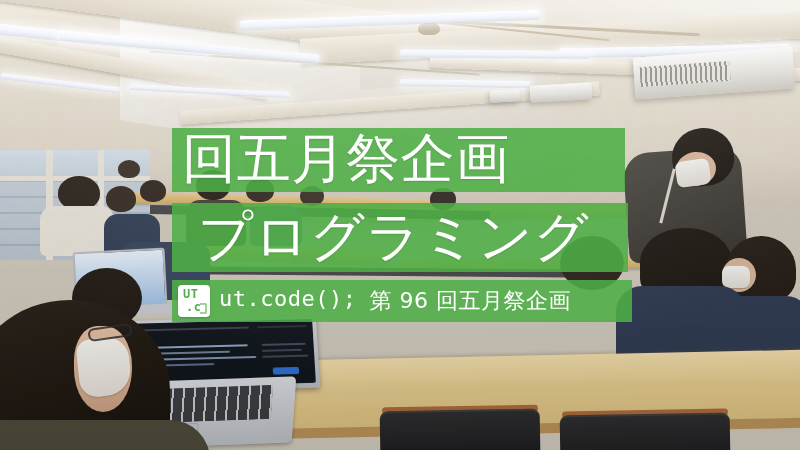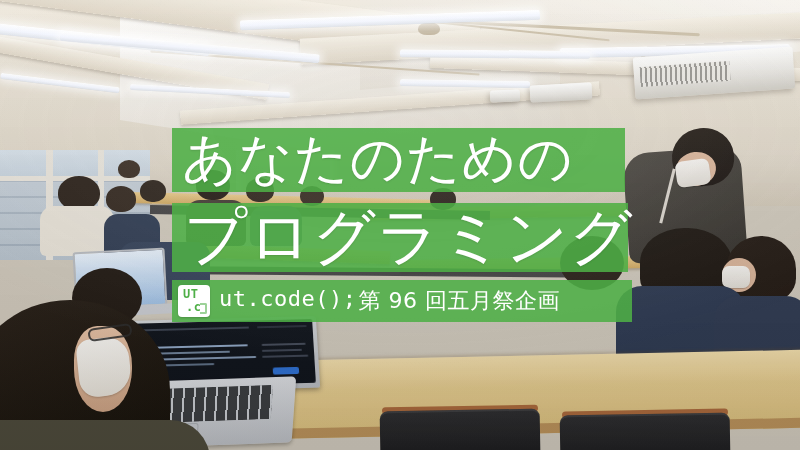--- a/index.html
+++ b/index.html
@@ -364,21 +364,21 @@
   #band2{ left:172px; top:203px; width:456px; height:69px; }
   #band3{ left:172px; top:280px; width:460px; height:42px; }
 
   .jp-title{
     font-family:"DejaVu Sans","Liberation Sans",sans-serif;
     color:#ffffff; font-weight:400;
     letter-spacing:0.012em; white-space:nowrap;
     text-shadow:0 1px 2px rgba(0,0,0,.12);
   }
   #title-line1{ font-size:54px; line-height:1; padding-left:10px; margin-top:-2px; }
-  #title-line2{ font-size:62px; line-height:1; padding-left:12px; margin-top:-2px; }
+  #title-line2{ font-size:54px; line-height:1; padding-left:26px; margin-top:-2px; }
 
   .logo-box{
     width:32px; height:32px; margin-left:6px; margin-right:9px;
     background:#ffffff; border-radius:4px;
     position:relative; flex:0 0 auto;
     box-shadow:0 1px 2px rgba(0,0,0,.18);
   }
   .logo-ut, .logo-c{
     position:absolute; font-family:"DejaVu Sans Mono","Liberation Mono",monospace;
     color:#4eaf47; font-weight:700; letter-spacing:.5px;
@@ -394,21 +394,21 @@
   .subtitle{
     display:flex; align-items:flex-start; white-space:nowrap;
     color:#ffffff;
   }
   #sub-mono{
     font-family:"DejaVu Sans Mono","Liberation Mono",monospace;
     font-size:22px; letter-spacing:0.5px;
   }
   #sub-jp{
     font-family:"DejaVu Sans","Liberation Sans",sans-serif;
-    font-size:22px; letter-spacing:0.5px; margin-left:2px;
+    font-size:22px; letter-spacing:0.5px; margin-left:13px;
   }
 </style>
 </head>
 <body>
 
 <div id="stage">
 
   <div class="photo">
 
     <div class="backwall"></div>
@@ -534,21 +534,21 @@
     <div class="fg-person"></div>
     <div class="fg-face"></div>
     <div class="fg-mask"></div>
     <div class="glasses"></div>
     <div class="fg-shoulder"></div>
 
     <div class="grade"></div>
   </div>
 
   <div class="band" id="band1">
-    <span class="jp-title" id="title-line1">あなたのための</span>
+    <span class="jp-title" id="title-line1">回五月祭企画</span>
   </div>
 
   <div class="band" id="band2">
     <span class="jp-title" id="title-line2">プログラミング</span>
   </div>
 
   <div class="band" id="band3">
     <div class="logo-box">
       <span class="logo-ut">UT</span>
       <span class="logo-c">.c</span>

